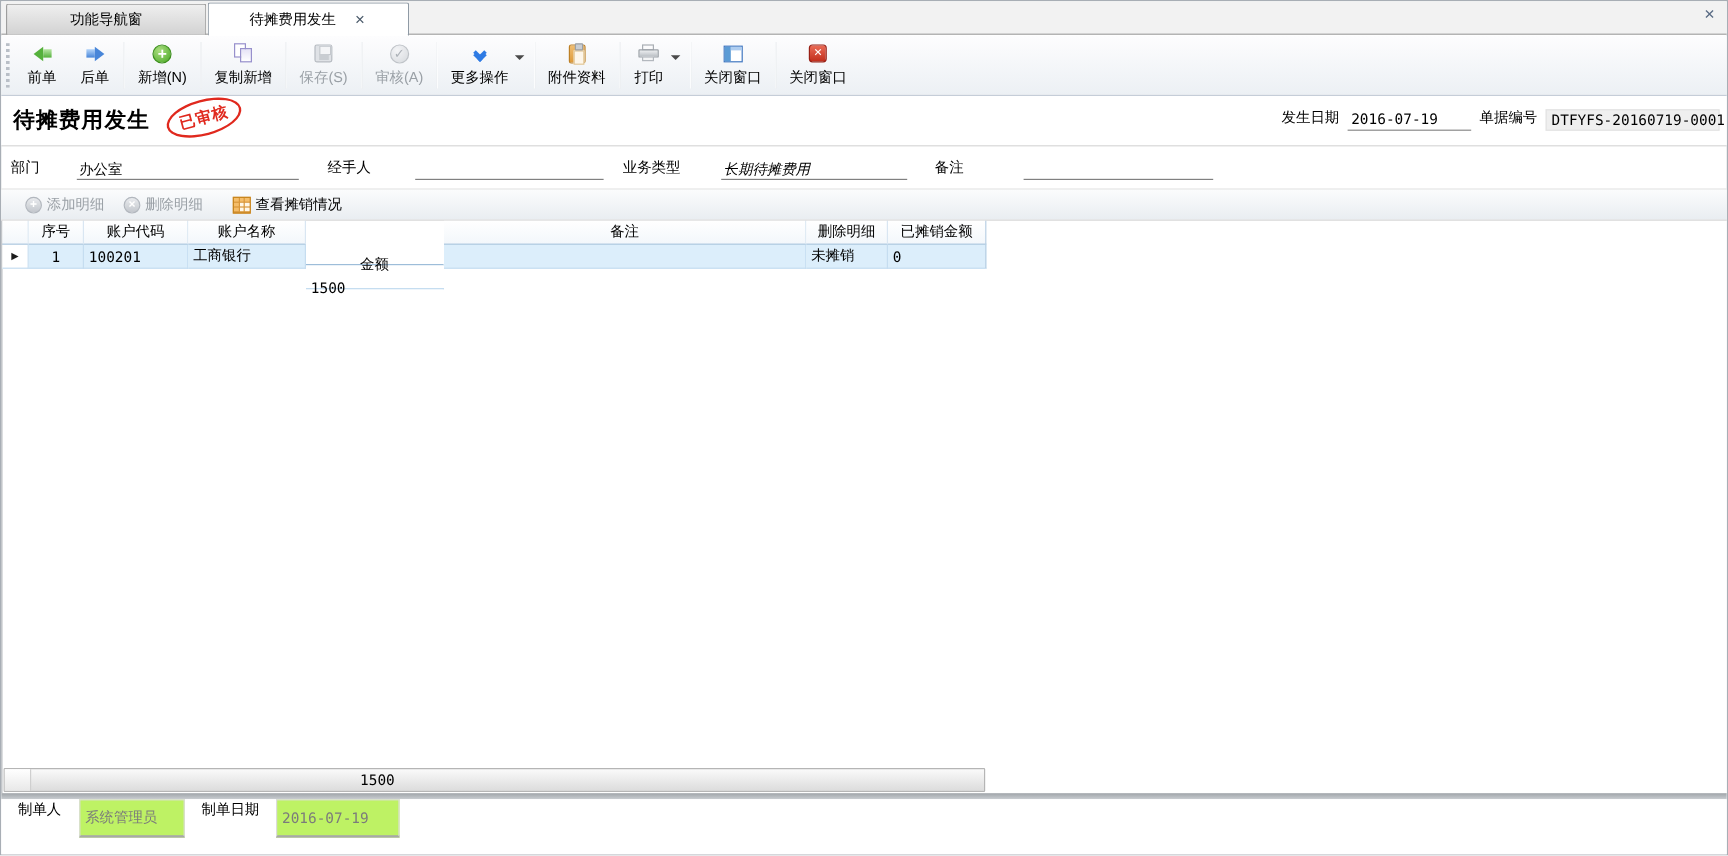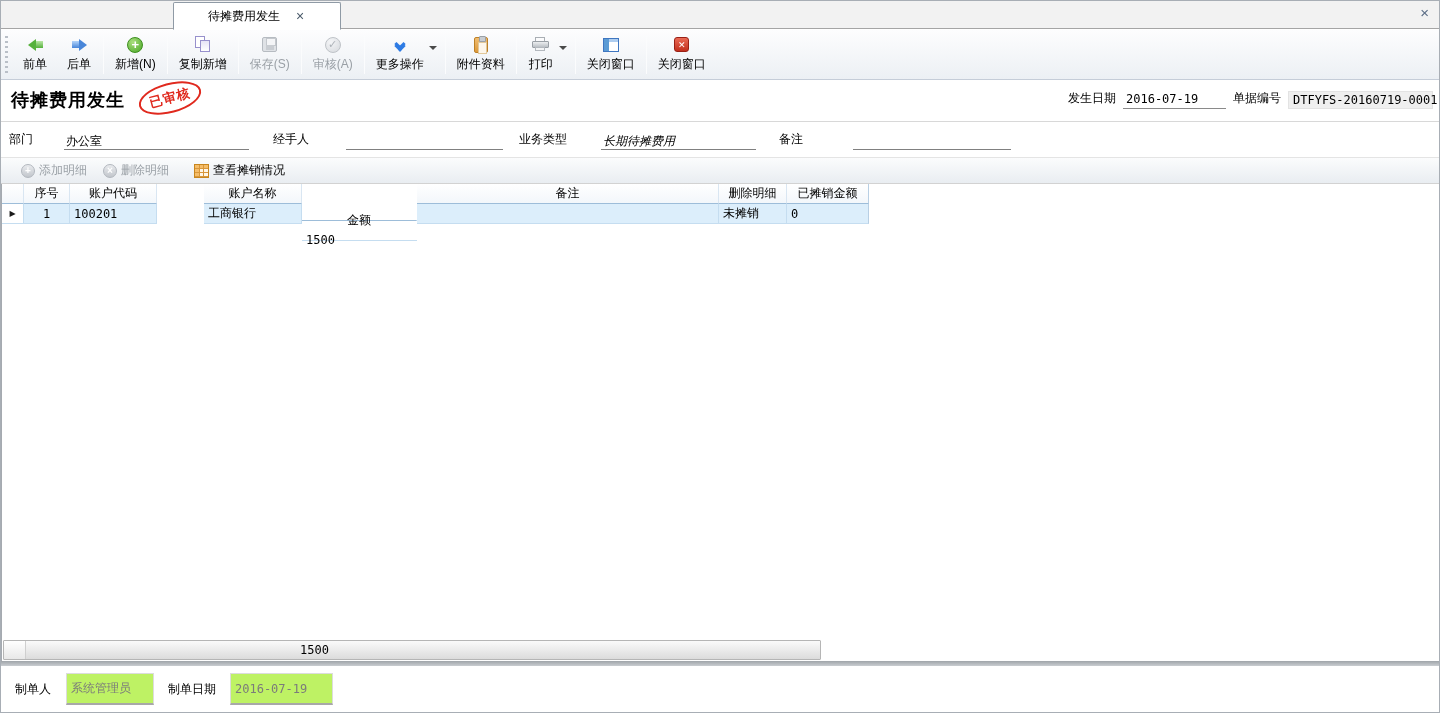--- a/index.html
+++ b/index.html
@@ -86,43 +86,46 @@
   .grid { position:absolute; left:0; top:0; bottom:0; width:821px; border-left:1px solid #a5aab0; display:flex; flex-direction:column; }
   .g-row { display:flex; height:20px; flex:none; }
   .g-head .g-cell { background:linear-gradient(#ffffff,#f3f7fb); border-bottom:1px solid #9dbdd9; border-right:1px solid #d9e6f2; display:flex; align-items:center; justify-content:center; font-size:12px; }
   .g-head .g-sel { background:linear-gradient(#ffffff,#f3f7fb); border-bottom:1px solid #9dbdd9; border-right:1px solid #d9e6f2; }
   .g-data .g-cell { background:#dceefb; border-bottom:1px solid #c5ddf0; border-right:1px solid #c5ddf0; display:flex; align-items:center; padding:0 4px; font-family:"DejaVu Sans Mono","Liberation Mono",monospace; }
   .g-data .g-cell.cn { font-family:"Liberation Sans","DejaVu Sans",sans-serif; }
   .g-data .g-sel { background:#fff; border-bottom:1px solid #c5ddf0; border-right:1px solid #c5ddf0; display:flex; align-items:center; justify-content:center; color:#1a1a1a; font-size:8px; }
   .g-sel { width:22px; flex:none; }
   .c0{width:46px;flex:none;justify-content:center!important;}
   .c1{width:87px;flex:none;}
-  .c2{width:98px;flex:none;margin-left:47px;}
+  .c2{width:98px;flex:none;}
   .c3{width:115px;flex:none;margin-top:36px;}
   .c4{width:302px;flex:none;}
   .c5{width:68px;flex:none;}
   .c6{width:82px;flex:none;border-right:1px solid #b8cfe4 !important;}
   .g-fill { flex:1; }
   .sumbar { position:relative; height:20px; flex:none; margin:0 1px 1px 1px; background:linear-gradient(#fafafa,#dcdcdc); border:1px solid #b5b5b5; border-radius:1px; }
   .sumbar:before { content:""; position:absolute; left:0; top:0; bottom:0; width:21px; border-right:1px solid #cfcfcf; background:linear-gradient(#ffffff,#e8e8e8); }
   .sumval { position:absolute; left:253px; width:115px; top:0; bottom:0; display:flex; align-items:center; justify-content:center; font-family:"DejaVu Sans Mono","Liberation Mono",monospace; }
 
   
   .strip { position:absolute; left:0; right:0; bottom:46px; height:5px; background:linear-gradient(#9fa4a9,#c9cdd1); }
-  .bottompanel { position:absolute; left:0; right:0; bottom:0; height:46px; background:#fff; display:flex; align-items:center; padding-left:14px; }
+  .bottompanel { position:absolute; left:0; right:0; bottom:0; height:46px; background:#fff; display:flex; padding-left:14px; }
   .bottompanel .flabel { white-space:nowrap; }
   .b-field { height:32px; background:#bef264; border:1px solid #dcdcdc; border-bottom:2px solid #a8a8a8; padding:0 4px; color:#7b7b7b; display:flex; align-items:center; }
   .b-field.mono { font-family:"DejaVu Sans Mono","Liberation Mono",monospace; }
 </style>
 </head>
 <body>
 
 <div class="window">
 
   <div class="tabbar">
+    <div class="tab tab-inactive">
+      <span>功能导航窗</span>
+    </div>
     <div class="tab tab-active">
       <span>待摊费用发生</span>
       <span class="tab-close">×</span>
     </div>
     <span class="win-close">×</span>
   </div>
 
   <div class="toolbar">
     <div class="grip"></div>
 

